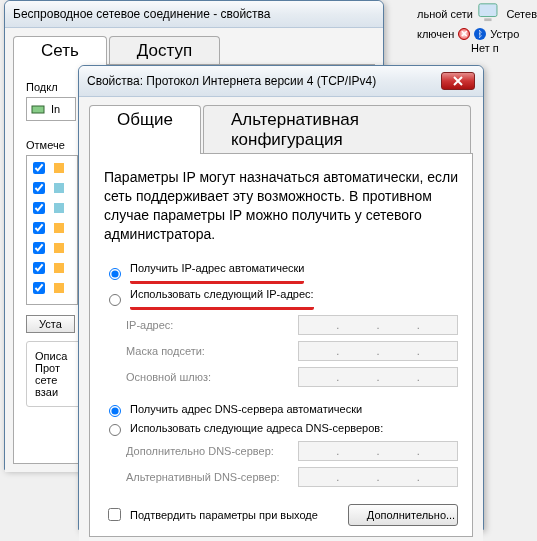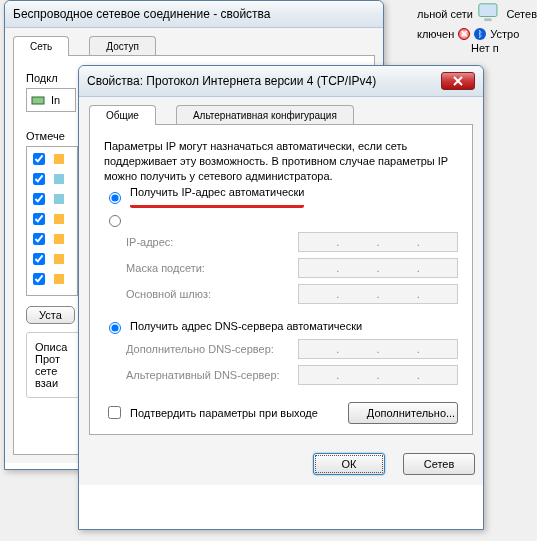--- a/index.html
+++ b/index.html
@@ -39,27 +39,27 @@
     border: 1px solid #802020;
     border-radius: 3px;
     display: flex;
     align-items: center;
     justify-content: center;
   }
   .close-btn svg { width: 10px; height: 10px; }
   .content { padding: 8px; background: #f4f4f4; }
   .tabs { display: flex; margin-bottom: -1px; }
   .tab {
-    padding: 4px 16px;
+    padding: 4px 27px;
     border: 1px solid #aaa;
     border-bottom: none;
     background: #f0f0f0;
     border-radius: 4px 4px 0 0;
-    margin-right: 20px;
-    font-size: 10px;
+    margin-right: 2px;
+    font-size: 17px;
     position: relative;
   }
   .tab.active { background: #fff; z-index: 2; }
   .tabpanel {
     border: 1px solid #aaa;
     background: #fff;
     padding: 12px;
     position: relative;
     z-index: 1;
   }
@@ -71,29 +71,29 @@
   .clist-row { display: flex; align-items: center; padding: 1px 0; gap: 4px; }
   .clist-row input[type=checkbox] { width: 12px; height: 12px; }
   .mini-icon { width: 14px; height: 14px; display: inline-block; }
 
   .grpbox { border: 1px solid #ccc; border-radius: 3px; padding: 8px; margin-top: 8px; }
   .pbtn {
     display: inline-block;
     padding: 2px 12px;
     border: 1px solid #888;
     background: linear-gradient(#fdfdfd,#e6e6e6);
-    border-radius: 5px;
+    border-radius: 0;
     font-size: 11px;
   }
 
   
   .fgwin { left: 78px; top: 65px; width: 406px; height: 465px; z-index: 5; }
   .fgwin .content { padding: 8px 10px; }
   .fgwin .tabpanel { padding: 14px 14px 10px 14px; }
-  .info-text { font-size: 11px; line-height: 1.35; position:relative; }
+  .info-text { font-size: 14px; line-height: 1.35; margin-bottom: 16px; position:relative; }
   .radio-row { display: flex; align-items: center; gap: 6px; padding: 2px 0; }
   .radio-row input[type=radio]{ width:12px; height:12px;}
   .underline-red {
     border-bottom: 3px solid #d22;
     border-radius: 0 0 2px 2px;
     display: inline-block;
     padding-bottom: 7px;
   }
   .field-row {
     display: flex; align-items: center;
@@ -289,20 +289,21 @@
     </div>
     <div class="tabpanel">
       <div class="info-text">Параметры IP могут назначаться автоматически, если сеть поддерживает эту возможность. В противном случае параметры IP можно получить у сетевого администратора.</div>
 
       <div class="radio-row">
         <input type="radio" name="ipmode" checked="" style="">
         <span class="underline-red">Получить IP-адрес автоматически</span>
       </div>
       <div class="radio-row">
         <input type="radio" name="ipmode" style="">
+        <span class="underline-red">Использовать следующий IP-адрес:</span>
       </div>
 
       <div class="field-row">
         <span>IP-адрес:</span>
         <span class="ipbox">
             <span class="ipdot">.</span>
             <span class="ipdot">.</span>
             <span class="ipdot">.</span>
           </span>
       </div>
@@ -319,20 +320,24 @@
         <span class="ipbox">
             <span class="ipdot">.</span>
             <span class="ipdot">.</span>
             <span class="ipdot">.</span>
           </span>
       </div>
 
       <div class="radio-row section-gap">
         <input type="radio" name="dnsmode" checked="" style="">
         <span>Получить адрес DNS-сервера автоматически</span>
+      </div>
+      <div class="radio-row">
+        <input type="radio" name="dnsmode" style="">
+        <span>Использовать следующие адреса DNS-серверов:</span>
       </div>
 
       <div class="field-row">
         <span>Дополнительно DNS-сервер:</span>
         <span class="ipbox">
             <span class="ipdot">.</span>
             <span class="ipdot">.</span>
             <span class="ipdot">.</span>
           </span>
       </div>

